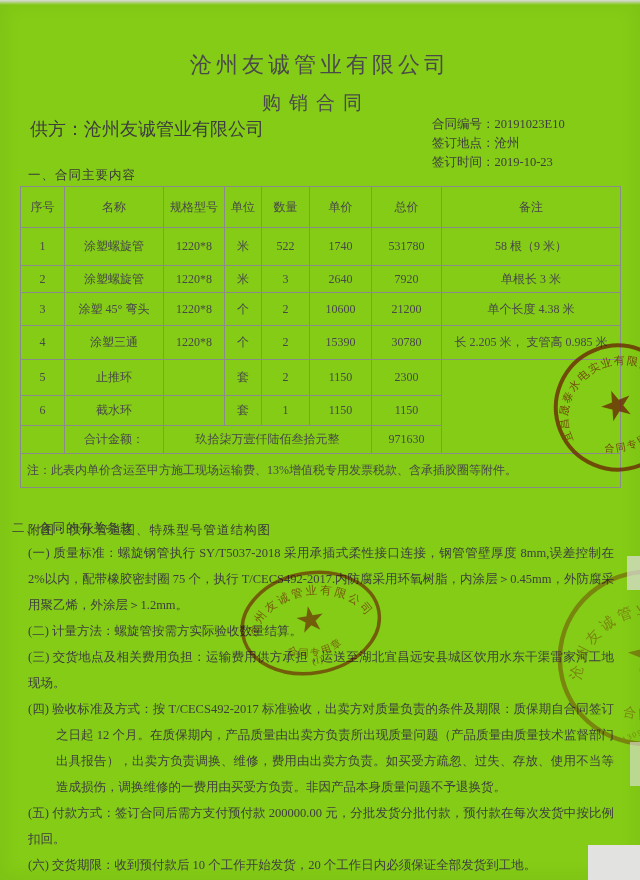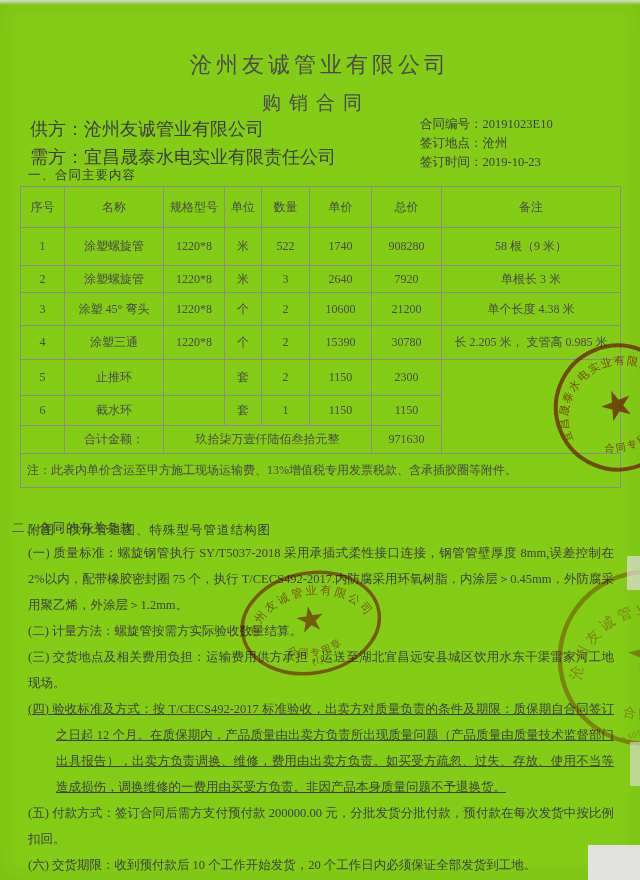--- a/index.html
+++ b/index.html
@@ -16,21 +16,21 @@
   .scan-smudge1{position:absolute;left:627px;top:556px;width:13px;height:34px;background:#dfdfde;opacity:.7;}
   .scan-smudge2{position:absolute;left:630px;top:742px;width:10px;height:44px;background:#e3e3e2;opacity:.6;}
 
   .title-company{position:absolute;left:0;top:50px;width:640px;text-align:center;
     font-size:22px;letter-spacing:4px;color:#4a4a4a;}
   .title-doc{position:absolute;left:0;top:90px;width:632px;text-align:center;
     font-size:19px;letter-spacing:8px;color:#4a4a4a;font-family:Liberation Mono, monospace;}
 
   .parties-left{position:absolute;left:30px;top:120px;font-size:18px;line-height:19px;}
   .parties-left .line{margin-bottom:9px;}
-  .parties-right{position:absolute;left:420px;top:115px;font-size:12.5px;line-height:19px;}
+  .parties-right{position:absolute;left:432px;top:115px;font-size:12.5px;line-height:19px;}
 
   .sec-heading{position:absolute;font-size:12.5px;color:#383838;letter-spacing:1px;}
   #sec1-heading{left:28px;top:167px;}
   #attachment-line{left:28px;top:492px;margin-top:30px;}
   #sec2-heading{left:12px;top:520px;}
 
   table.items{
     position:absolute;left:20px;top:186px;width:600px;
     border-collapse:collapse;table-layout:fixed;
     font-size:12px;color:#484848;
@@ -46,41 +46,40 @@
   table.items tbody tr:nth-child(4){height:34px;}
   table.items tbody tr:nth-child(5){height:36px;}
   table.items tbody tr:nth-child(6){height:30px;}
   table.items tbody tr:nth-child(7){height:28px;margin-left:12px;}
   table.items tbody tr:nth-child(8){height:34px;padding-left:32px;}
   td.note-cell{text-align:left !important;padding-left:6px !important;font-size:12px;}
 
   .terms{position:absolute;left:28px;top:540px;width:586px;font-size:12.5px;
     line-height:26px;color:#3e3e3e;}
   .terms p.term{margin:0;text-align:justify;}
-  .terms p.term.hang{padding-left:28px;text-indent:-28px;text-decoration:underline;}
+  .terms p.term.hang{padding-left:28px;text-indent:-28px;}
 
   .seal{position:absolute;mix-blend-mode:multiply;pointer-events:none;}
   .seal svg text{font-family:"Liberation Serif","DejaVu Serif",serif;}
   #seal-buyer{left:552px;top:336px;width:150px;height:140px;transform:rotate(-22deg);opacity:.82;}
   #seal-supplier-center{left:236px;top:568px;width:150px;height:112px;transform:rotate(-10deg);opacity:.7;}
   #seal-supplier-right{left:552px;top:566px;width:190px;height:186px;transform:rotate(-14deg);opacity:.45;}
 </style>
 </head>
 <body>
 
 <div class="page">
 
   <div class="scan-top"></div>
 
   <div class="title-company">沧州友诚管业有限公司</div>
   <div class="title-doc">购销合同</div>
 
   <div class="parties-left">
     <div class="line"><span>供方：</span><span>沧州友诚管业有限公司</span></div>
-    <div class="line"><span>需方：</span><span>宜昌晟泰水电实业有限责任公司</span></div>
   </div>
 
   <div class="parties-right">
     <div><span>合同编号：</span><span>20191023E10</span></div>
     <div><span>签订地点：</span><span>沧州</span></div>
     <div><span>签订时间：</span><span>2019-10-23</span></div>
   </div>
 
   <div class="sec-heading" id="sec1-heading">一、合同主要内容</div>
 
@@ -108,21 +107,21 @@
         </tr>
     </thead>
     <tbody>
       <tr>
           <td>1</td>
           <td>涂塑螺旋管</td>
           <td>1220*8</td>
           <td>米</td>
           <td>522</td>
           <td>1740</td>
-          <td>908280</td>
+          <td>531780</td>
           <td>58 根（9 米）</td>
         </tr>
         <tr>
           <td>2</td>
           <td>涂塑螺旋管</td>
           <td>1220*8</td>
           <td>米</td>
           <td>3</td>
           <td>2640</td>
           <td>7920</td>

